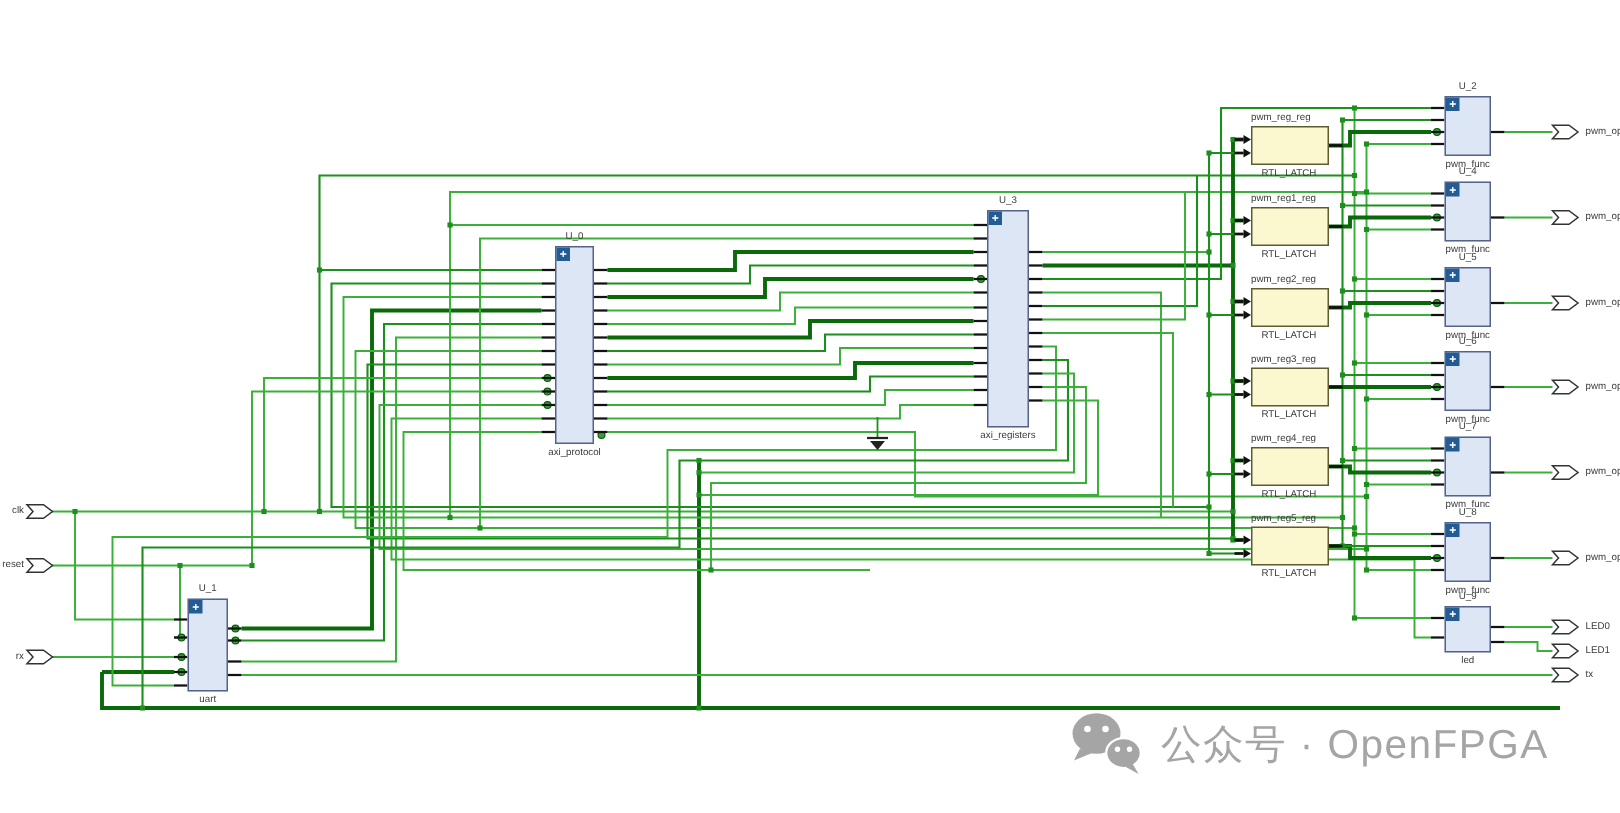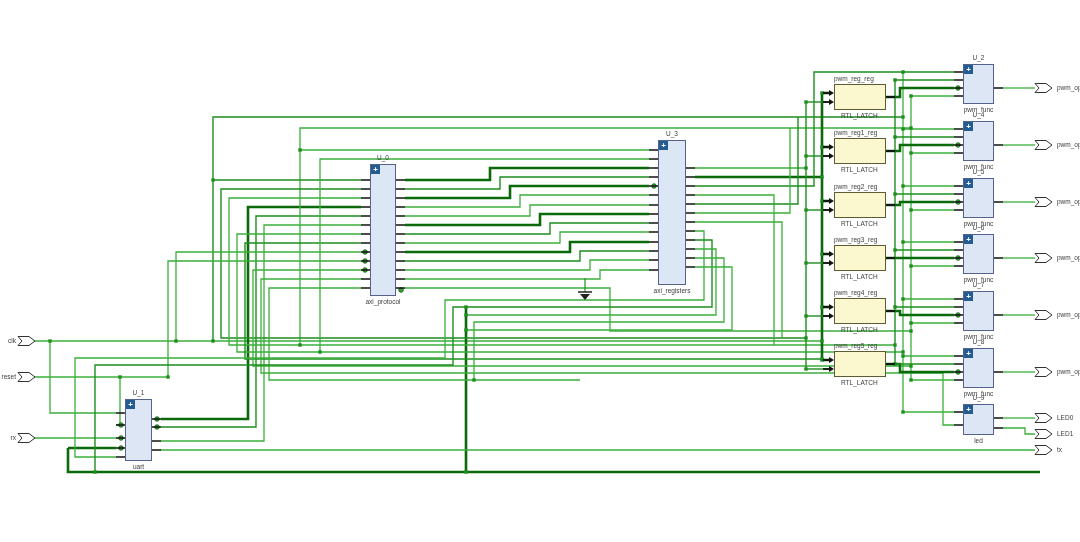--- a/index.html
+++ b/index.html
@@ -328,20 +328,33 @@
       <path d="M 1035,83.5 L 1046,83.5 L 1052,88 L 1046,92.5 L 1035,92.5 L 1039,88 Z" fill="#fff" stroke="#333" stroke-width="1"></path>
       <path d="M 1035,140.5 L 1046,140.5 L 1052,145 L 1046,149.5 L 1035,149.5 L 1039,145 Z" fill="#fff" stroke="#333" stroke-width="1"></path>
       <path d="M 1035,197.5 L 1046,197.5 L 1052,202 L 1046,206.5 L 1035,206.5 L 1039,202 Z" fill="#fff" stroke="#333" stroke-width="1"></path>
       <path d="M 1035,253.5 L 1046,253.5 L 1052,258 L 1046,262.5 L 1035,262.5 L 1039,258 Z" fill="#fff" stroke="#333" stroke-width="1"></path>
       <path d="M 1035,310.5 L 1046,310.5 L 1052,315 L 1046,319.5 L 1035,319.5 L 1039,315 Z" fill="#fff" stroke="#333" stroke-width="1"></path>
       <path d="M 1035,367.5 L 1046,367.5 L 1052,372 L 1046,376.5 L 1035,376.5 L 1039,372 Z" fill="#fff" stroke="#333" stroke-width="1"></path>
       <path d="M 1035,413.5 L 1046,413.5 L 1052,418 L 1046,422.5 L 1035,422.5 L 1039,418 Z" fill="#fff" stroke="#333" stroke-width="1"></path>
       <path d="M 1035,429.5 L 1046,429.5 L 1052,434 L 1046,438.5 L 1035,438.5 L 1039,434 Z" fill="#fff" stroke="#333" stroke-width="1"></path>
       <path d="M 1035,445.5 L 1046,445.5 L 1052,450 L 1046,454.5 L 1035,454.5 L 1039,450 Z" fill="#fff" stroke="#333" stroke-width="1"></path>
     </svg>
+  <div class="watermark">
+    <svg width="52" height="44" viewBox="0 0 52 44">
+      <ellipse cx="19" cy="15" rx="16" ry="13.5" fill="#a5a5a5"></ellipse>
+      <polygon points="8,25 4,33 16,28" fill="#a5a5a5"></polygon>
+      <circle cx="13" cy="12" r="2.2" fill="#ffffff"></circle>
+      <circle cx="25" cy="12" r="2.2" fill="#ffffff"></circle>
+      <ellipse cx="37" cy="28" rx="11.5" ry="10" fill="#a5a5a5" stroke="#ffffff" stroke-width="1.5"></ellipse>
+      <polygon points="43,35 47,42 38,37" fill="#a5a5a5"></polygon>
+      <circle cx="33" cy="25.5" r="1.8" fill="#ffffff"></circle>
+      <circle cx="41" cy="25.5" r="1.8" fill="#ffffff"></circle>
+    </svg>
+    <span class="wm-text">公众号 · OpenFPGA</span>
+  </div>
 <div class="blk" style="left:370px;top:164px;width:26px;height:132px;"></div>
     <div class="plus" style="left:371px;top:165px;">+</div>
     <div class="lbl ctr" style="left:383px;top:154px;">U_0</div>
     <div class="lbl ctr" style="left:383px;top:298px;">axi_protocol</div>
     <div class="blk" style="left:658px;top:140px;width:28px;height:145px;"></div>
     <div class="plus" style="left:659px;top:141px;">+</div>
     <div class="lbl ctr" style="left:672px;top:130px;">U_3</div>
     <div class="lbl ctr" style="left:672px;top:287px;">axi_registers</div>
     <div class="blk" style="left:125px;top:399px;width:27px;height:62px;"></div>
     <div class="plus" style="left:126px;top:400px;">+</div>

